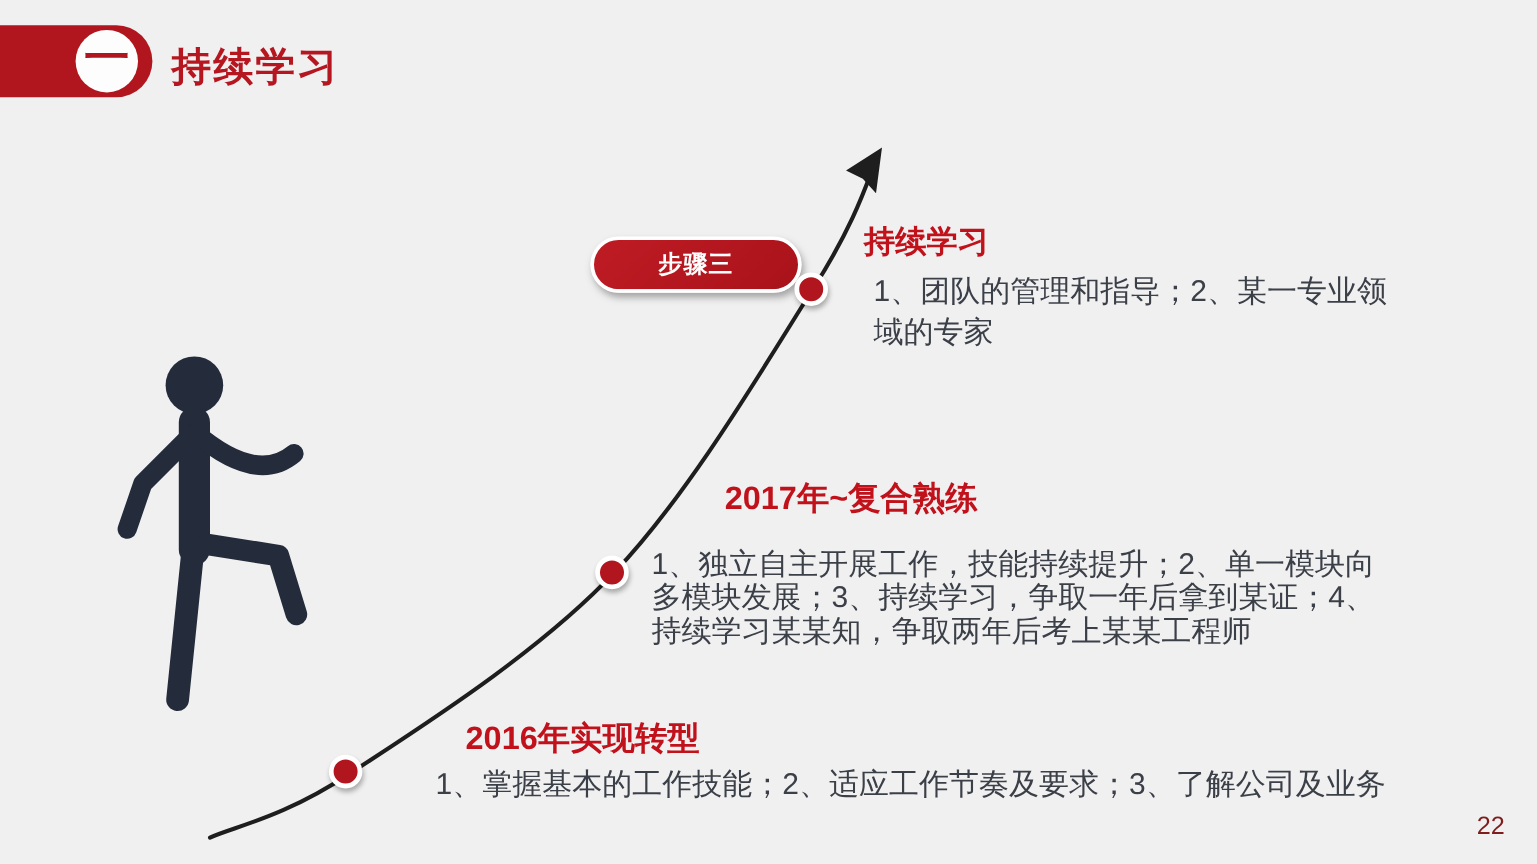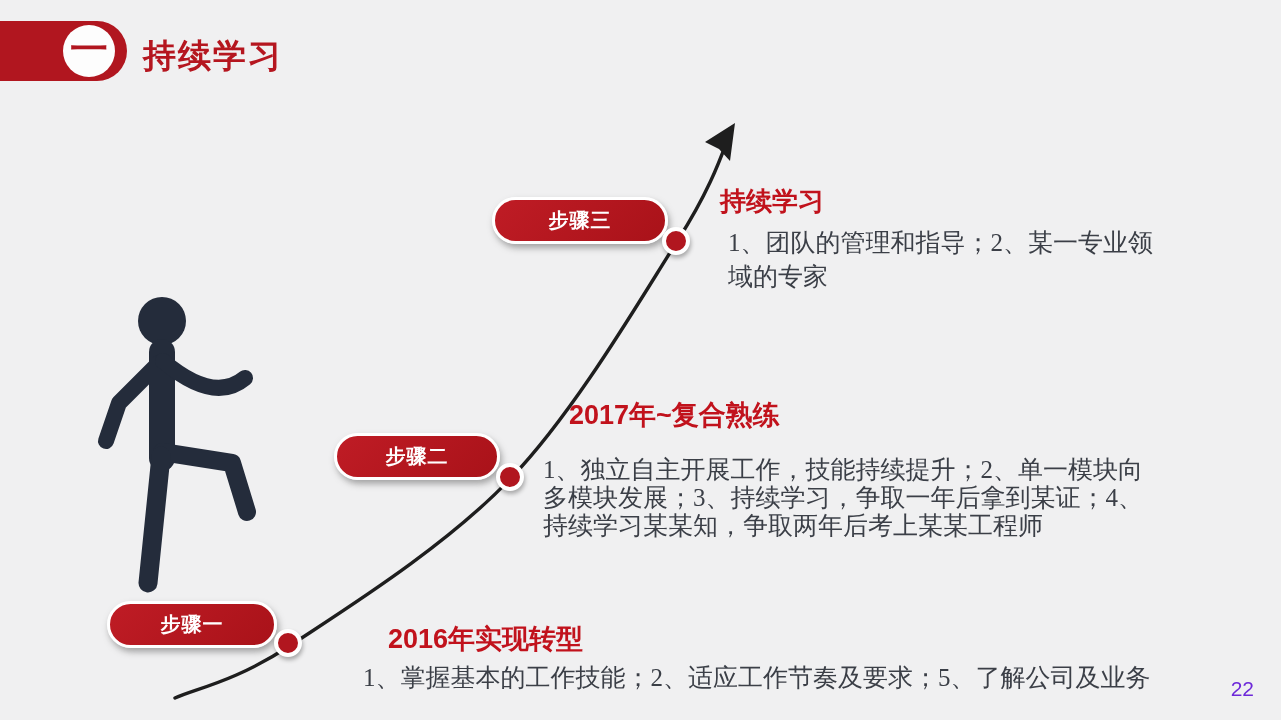--- a/index.html
+++ b/index.html
@@ -66,38 +66,37 @@
   
   .step-text{position:absolute;z-index:2;}
   .step-text h3{
     margin:0;
     color:#c1121c;font-weight:800;
   }
   .step-text p{
     margin:0;
     color:#3b3f47;
     white-space:pre-line;
-    font-family:Liberation Serif, serif;
   }
   .text-3{left:720px;top:184px;width:480px;}
   .text-3 h3{font-size:26px;}
   .text-3 p{margin-top:7px;margin-left:8px;font-size:25px;line-height:34px;}
 
   .text-2{left:543px;top:397px;width:660px;}
-  .text-2 h3{font-size:27px;margin-left:26px;}
+  .text-2 h3{font-size:27px;margin-left:61px;}
   .text-2 p{margin-top:23px;font-size:25px;line-height:28px;}
 
   .text-1{left:363px;top:597px;width:800px;}
-  .text-1 h3{font-size:27px;margin-left:25px;margin-top:24px;}
+  .text-1 h3{font-size:27px;margin-left:25px;}
   .text-1 p{margin-top:7px;font-size:25px;line-height:28px;}
 
   
   .page-number{
     position:absolute;right:27px;top:677px;z-index:2;
-    font-size:21px;color:#6d28d9;text-align:right;
+    font-size:21px;color:#7f1d1d;text-align:right;
   }
 </style>
 </head>
 <body>
 
 <div class="slide">
 
   <svg class="art" width="1281" height="720" viewBox="0 0 1281 720">
     <g>
       <path d="M175,698 C194,689 235,682 291,645 C347,608 448,545 512,477
@@ -114,37 +113,31 @@
     </g>
   </svg>
 
   <div class="header-bar">
     <div class="header-circle">
       <span>一</span>
     </div>
   </div>
   <h1 class="header-title">持续学习</h1>
 
-  <div class="step-pill pill-1">
-    <span>步骤一</span>
-  </div>
-  <div class="step-pill pill-2">
-    <span>步骤二</span>
-  </div>
   <div class="step-pill pill-3">
     <span>步骤三</span>
   </div>
 
   <div class="curve-dot dot-1"></div>
   <div class="curve-dot dot-2"></div>
   <div class="curve-dot dot-3"></div>
 
   <div class="step-text text-1">
     <h3>2016年实现转型</h3>
-    <p>1、掌握基本的工作技能；2、适应工作节奏及要求；5、了解公司及业务</p>
+    <p>1、掌握基本的工作技能；2、适应工作节奏及要求；3、了解公司及业务</p>
   </div>
 
   <div class="step-text text-2">
     <h3>2017年~复合熟练</h3>
     <p>1、独立自主开展工作，技能持续提升；2、单一模块向
 多模块发展；3、持续学习，争取一年后拿到某证；4、
 持续学习某某知，争取两年后考上某某工程师</p>
   </div>
 
   <div class="step-text text-3">

